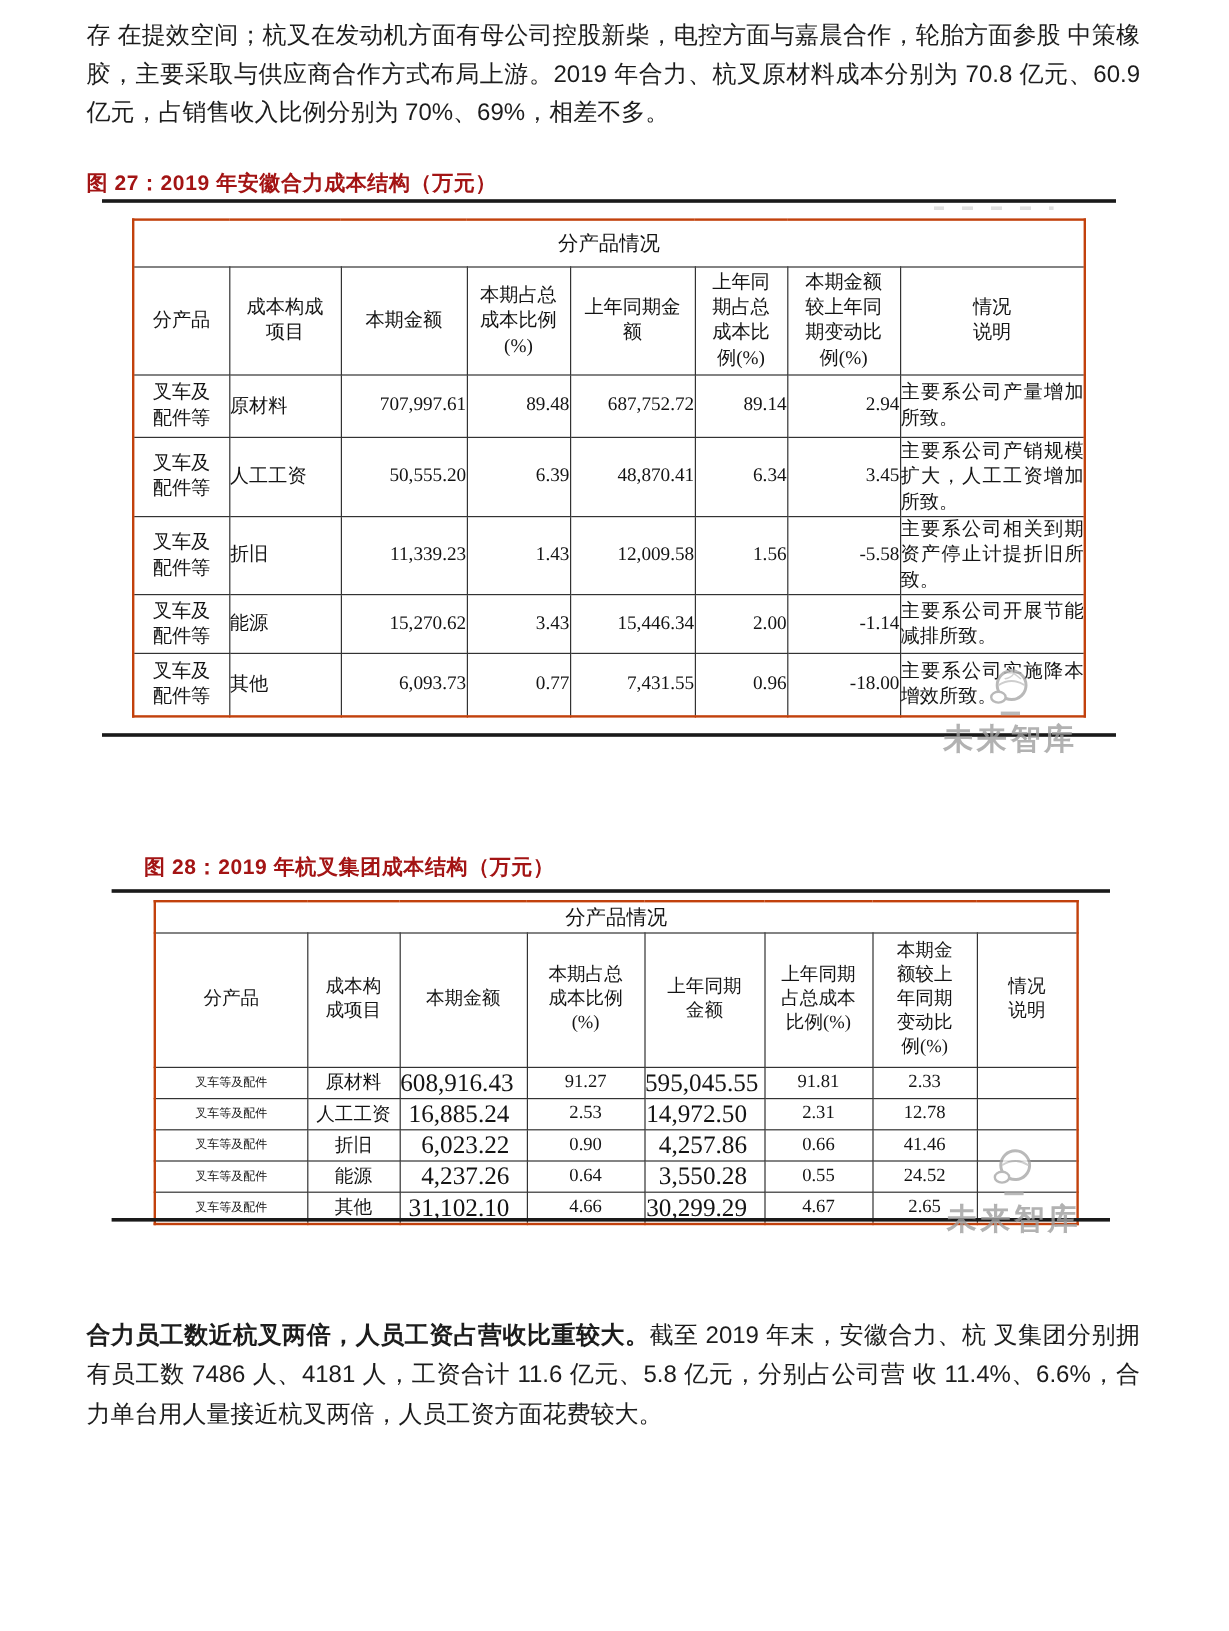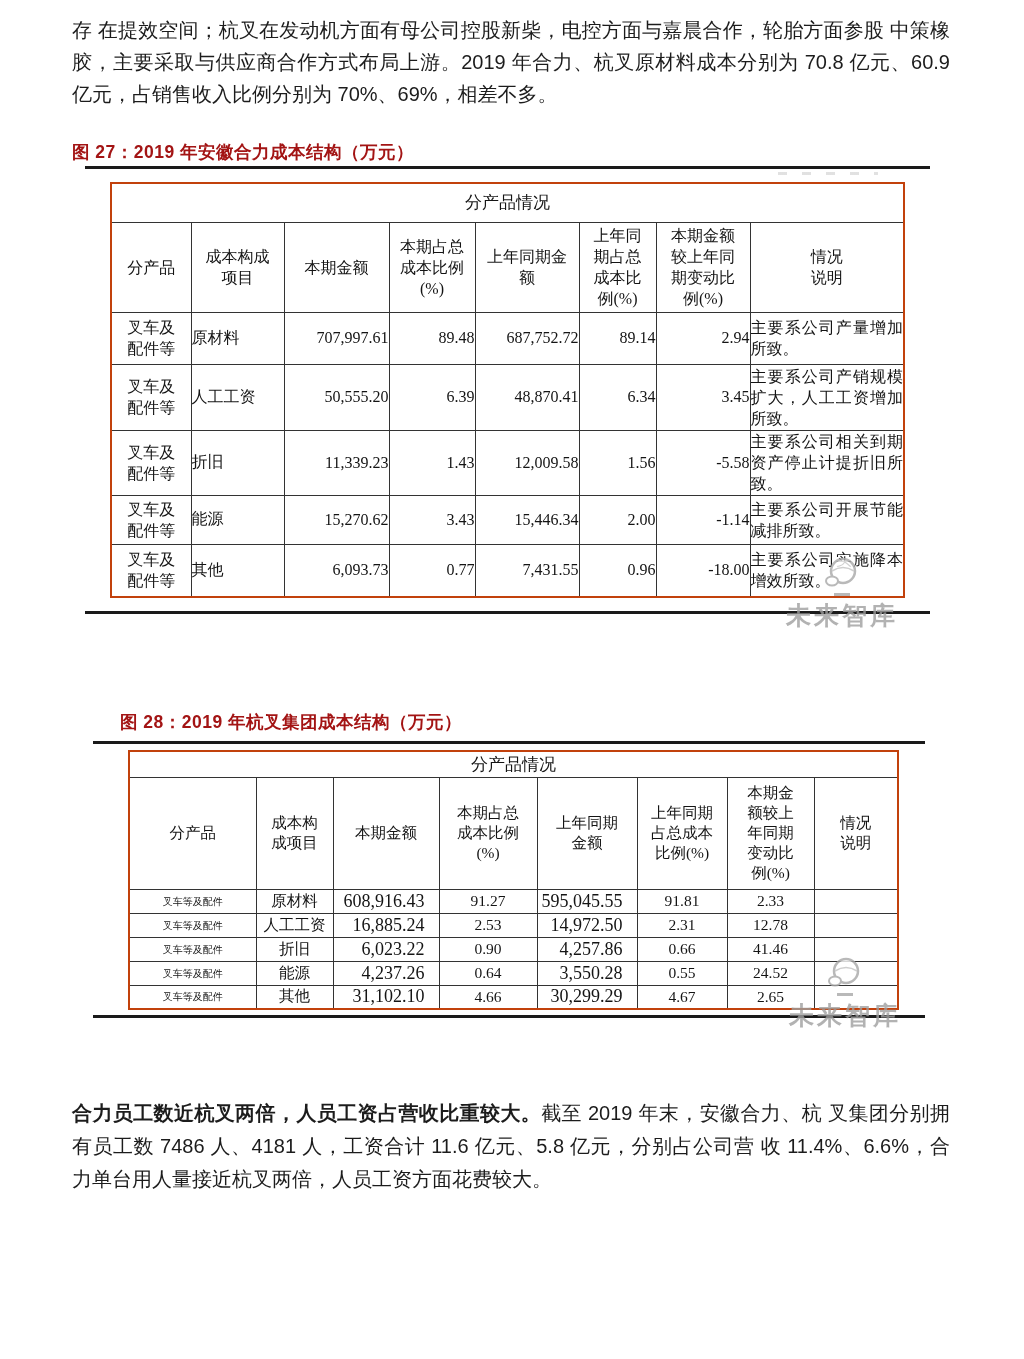--- a/index.html
+++ b/index.html
@@ -26,21 +26,21 @@
     padding:0;overflow:hidden;
   }
   .span-h{text-align:center;font-size:17px;}
   .hc{text-align:center;font-size:16px;line-height:21px;}
   .t2 .hc{font-size:15.5px;line-height:20px;}
   .lab{text-align:center;font-size:16px;line-height:21px;}
   .t2 .lab{font-size:10px;}
   .item{text-align:left;padding-left:8px;font-size:16px;}
   .t2 .item{text-align:center;padding-left:0;font-size:15.5px;}
   .num{text-align:right;padding-right:10px;font-size:16px;}
-  .t2 .num{font-size:18px;padding-right:14px;}
+  .t2 .num{font-size:21px;padding-right:14px;}
   .pct{text-align:right;padding-right:10px;font-size:16px;}
   .t2 .pct{text-align:center;padding-right:0;font-size:15.5px;}
   .desc{text-align:justify;padding:2px 7px;font-size:16px;line-height:21px;}
   .rh-span1{height:39px;} .rh-head1{height:90px;}
   .r1a{height:52px;} .r1b{height:66px;} .r1c{height:65px;} .r1d{height:49px;} .r1e{height:53px;}
   .rh-span2{height:26px;} .rh-head2{height:112px;} .r2{height:24px;}
   .wm{
     display:flex;align-items:center;gap:3px;
     color:#9f9f9f;opacity:0.8;
     font-family:"Liberation Serif","DejaVu Serif",serif;

